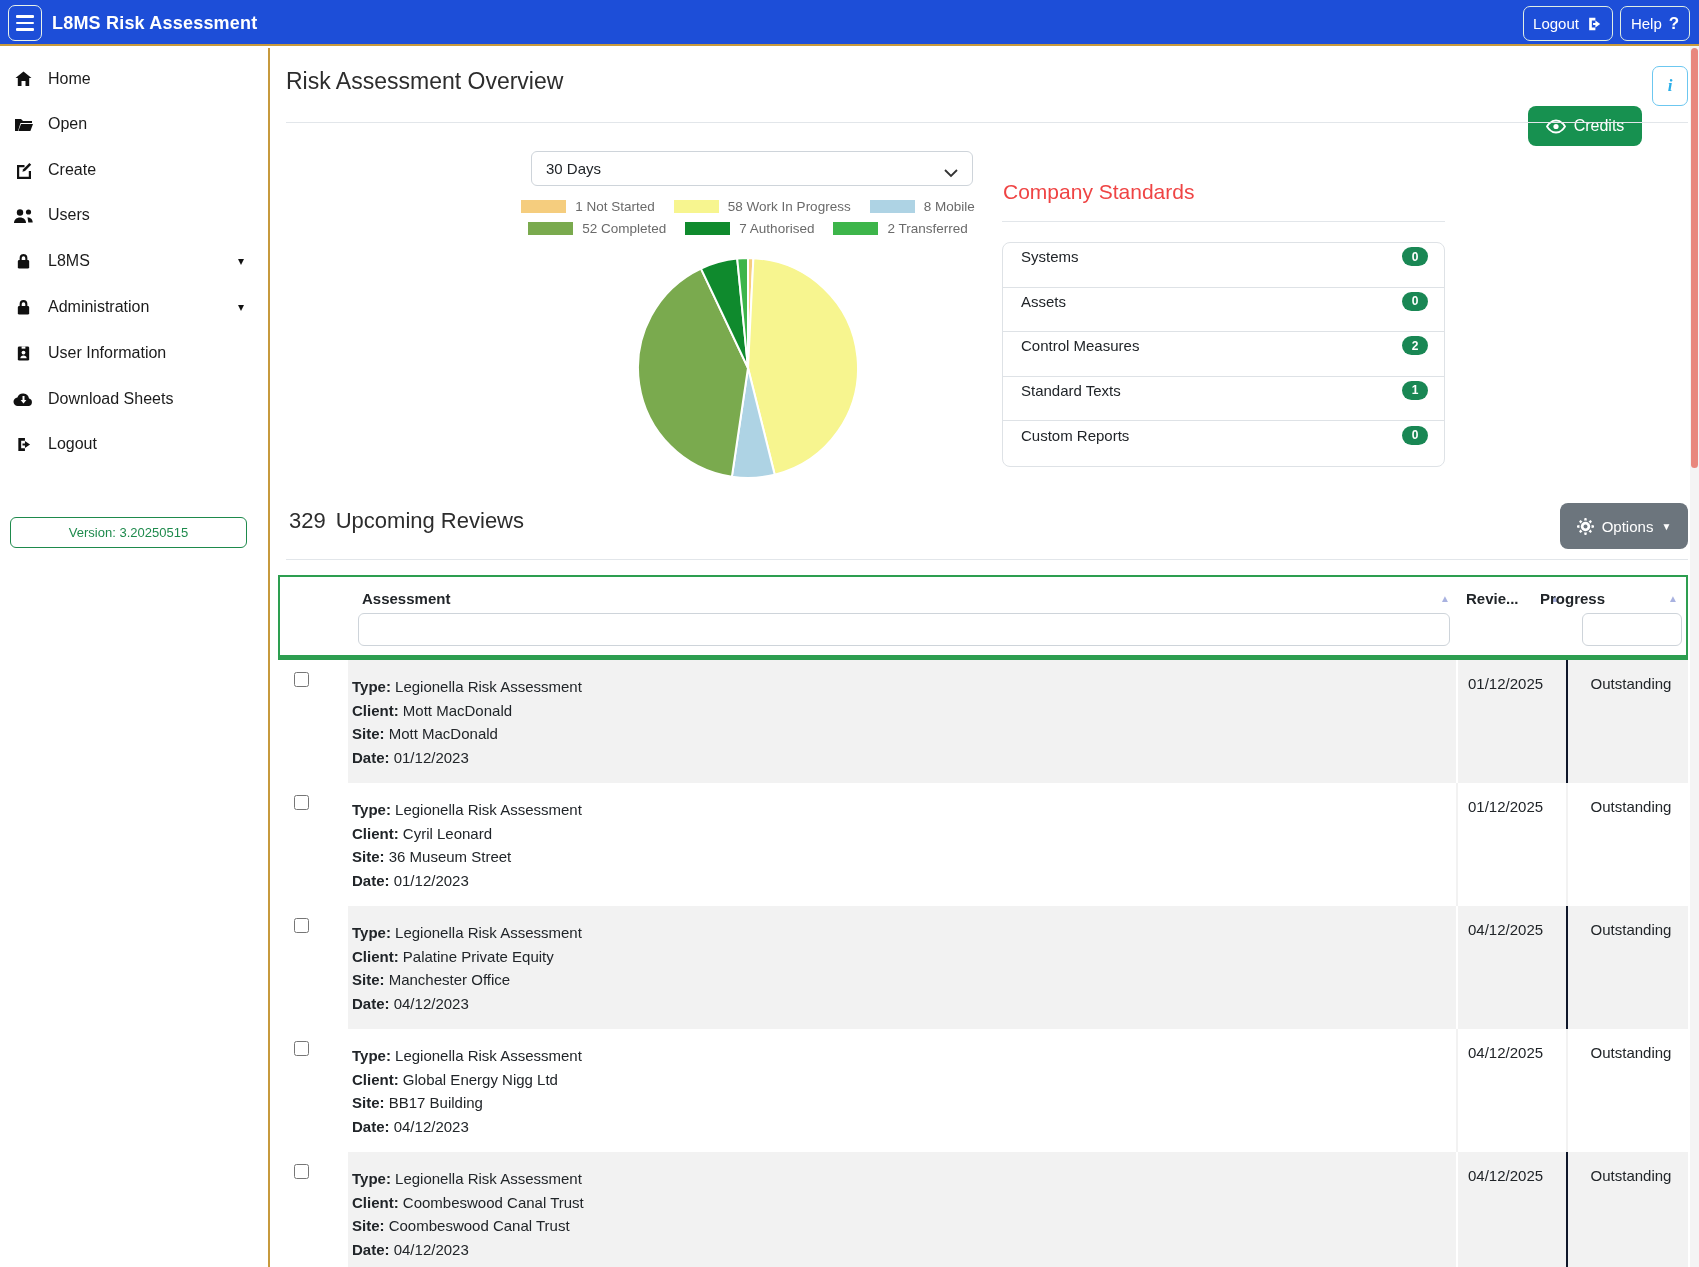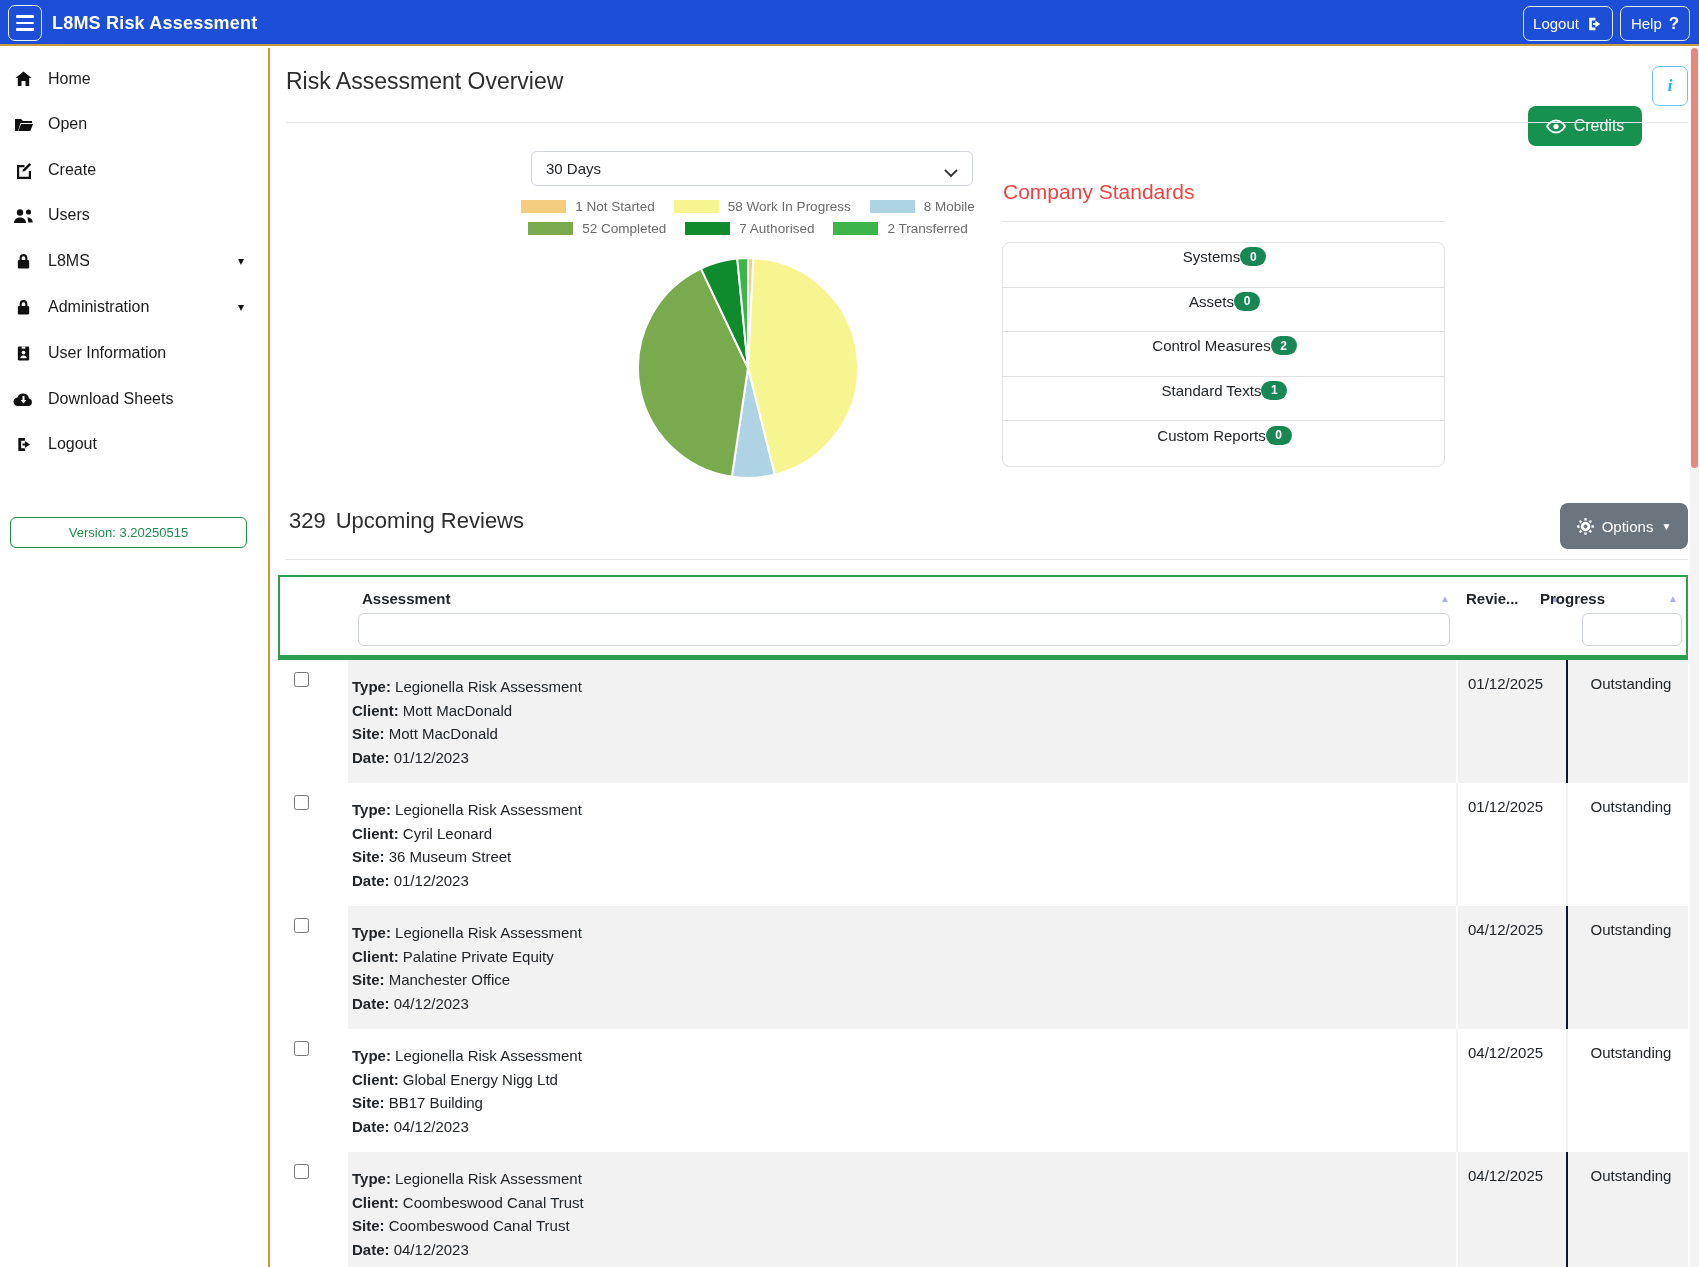--- a/index.html
+++ b/index.html
@@ -54,21 +54,21 @@
   .legend-row { display:flex; justify-content:center; gap:19px; }
   .legend-item { display:flex; align-items:center; gap:9px; }
   .swatch { width:45px; height:13px; display:inline-block; }
   .legend-label { font-size:13.5px; color:#6a6a6a; white-space:nowrap; }
   .pie-wrap { position:absolute; left:634px; top:254px; width:228px; height:228px; }
 
   
   .std-heading { position:absolute; left:1003px; top:180px; font-size:21px; font-weight:400; color:#ef4444; }
   .div-std { left:1002px; top:221px; width:443px; }
   .std-list { position:absolute; left:1002px; top:242px; width:443px; border:1px solid #dee2e6; border-radius:8px; background:#fff; }
-  .std-row { height:44.5px; display:flex; align-items:center; justify-content:center;
+  .std-row { height:44.5px; display:flex; align-items:center; justify-content:space-between;
              padding:0 16px 16px 18px; border-bottom:1px solid #dee2e6; font-size:15px; color:#212529; }
   .std-row:last-child { border-bottom:none; }
   .badge { min-width:26px; height:19px; padding:0 8px; background:#198754; color:#fff; font-size:12px;
            font-weight:700; border-radius:10px; display:flex; align-items:center; justify-content:center; }
 
   
   .reviews-head { position:absolute; left:289px; top:508px; font-size:22px; font-weight:400; color:#2d2d2d; }
   .reviews-head .num { margin-right:10px; }
   .options-btn { position:absolute; left:1560px; top:503px; width:128px; height:46px; background:#6c757d;
                  border:none; border-radius:8px; color:#fff; font-size:15px; display:flex; align-items:center;

